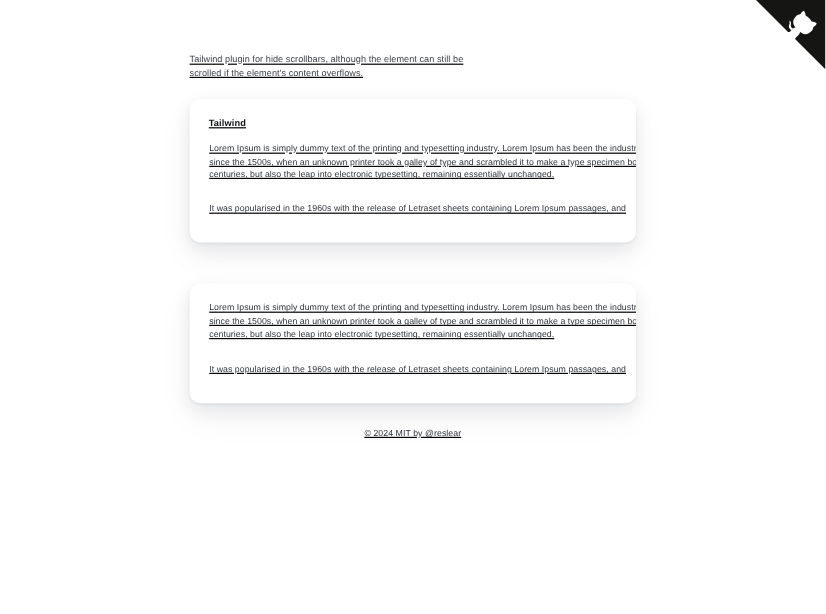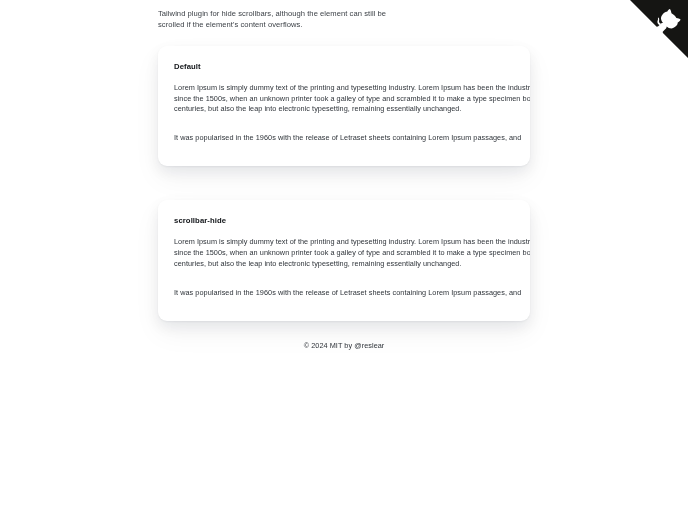--- a/index.html
+++ b/index.html
@@ -38,20 +38,22 @@
     width: 58px;
     height: 58px;
   }
 
   
   .container {
     position: absolute;
     left: 0;
     top: 0;
     width: 560px;
+    padding-top: 36px;
+    text-decoration: underline;
   }
 
   .intro {
     font-size: 7.6px;
     line-height: 11px;
     color: #3a3f45;
     text-align: left;
     padding-left: 158px;
     padding-right: 158px;
     letter-spacing: 0.05px;
@@ -135,31 +137,30 @@
     </svg>
   </a>
 
   <div class="container">
 
     <p class="intro">Tailwind plugin for hide scrollbars, although the element can still be scrolled if the element's content overflows.</p>
 
     <div class="cards">
 
       <section class="card">
-        <h2 class="card-title">Default</h2>
+        <h2 class="card-title">Tailwind</h2>
         <div class="scroll-area">
           <div class="scroll-inner">
             <p class="para">Lorem Ipsum is simply dummy text of the printing and typesetting industry. Lorem Ipsum has been the industry's standard dummy text ever since the 1500s, when an unknown printer took a galley of type and scrambled it to make a type specimen book. It has survived not only five centuries, but also the leap into electronic typesetting, remaining essentially unchanged.</p>
             <p class="para nowrap">It was popularised in the 1960s with the release of Letraset sheets containing Lorem Ipsum passages, and</p>
           </div>
         </div>
       </section>
 
       <section class="card">
-        <h2 class="card-title">scrollbar-hide</h2>
         <div class="scroll-area">
           <div class="scroll-inner">
             <p class="para">Lorem Ipsum is simply dummy text of the printing and typesetting industry. Lorem Ipsum has been the industry's standard dummy text ever since the 1500s, when an unknown printer took a galley of type and scrambled it to make a type specimen book. It has survived not only five centuries, but also the leap into electronic typesetting, remaining essentially unchanged.</p>
             <p class="para nowrap">It was popularised in the 1960s with the release of Letraset sheets containing Lorem Ipsum passages, and</p>
           </div>
         </div>
       </section>
 
     </div>
 

